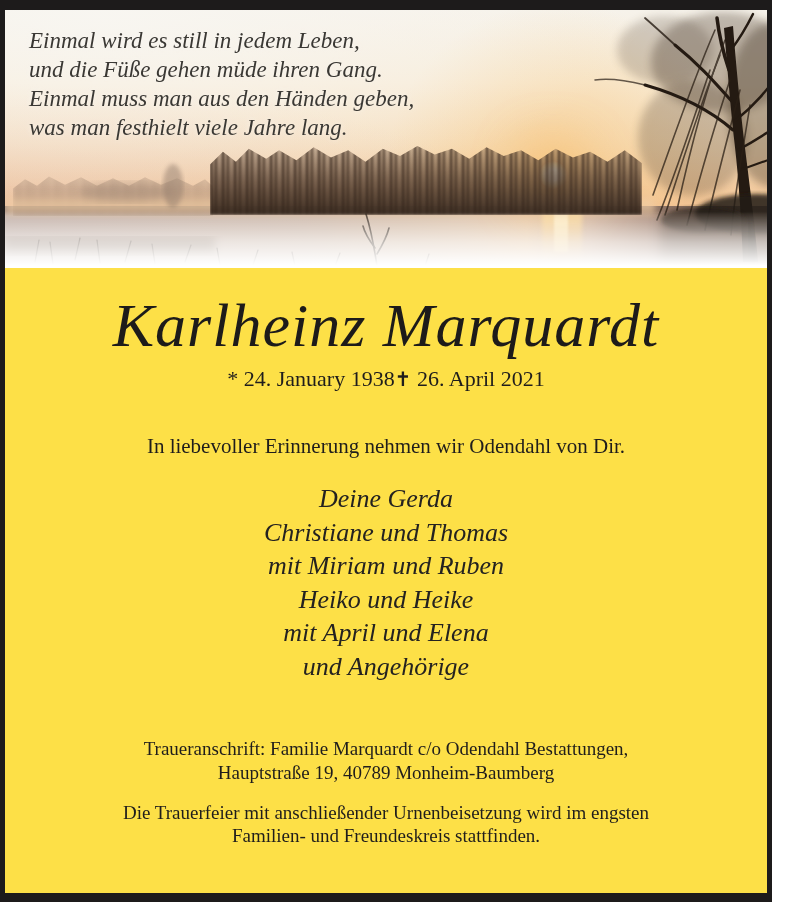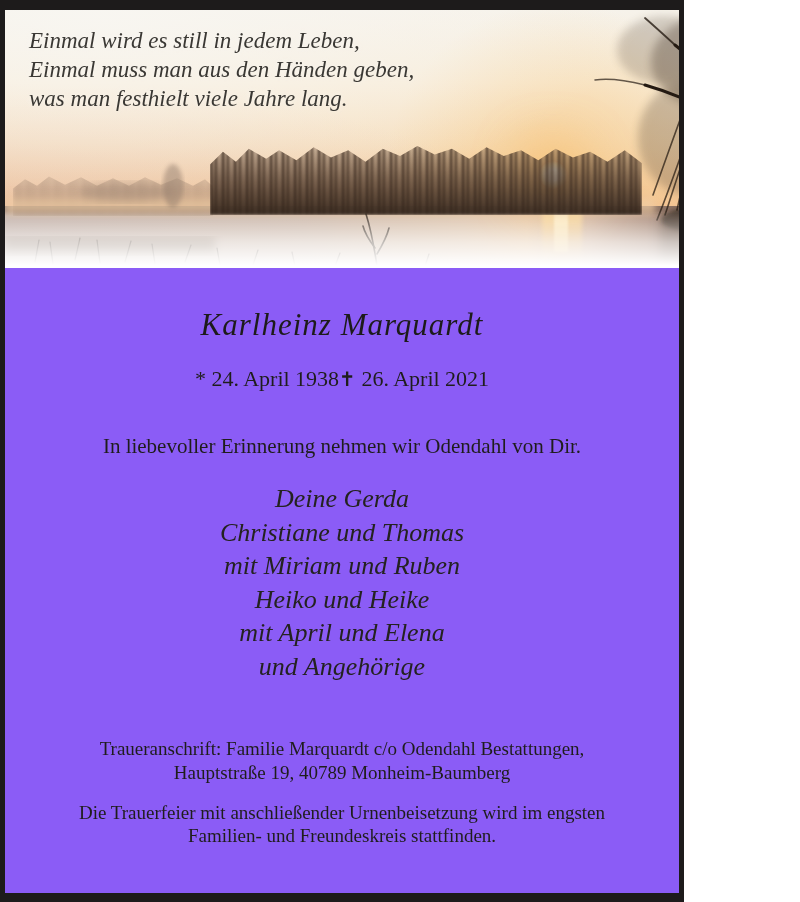--- a/index.html
+++ b/index.html
@@ -1,22 +1,22 @@
 <!DOCTYPE html>
 <html><head>
 <meta charset="utf-8">
 <style>
   html,body{margin:0;padding:0;background:#ffffff;}
   .sheet{
     position:relative;
-    width:684px;height:902px;
+    width:772px;height:902px;
     box-sizing:border-box;
     border:solid #1d1b1b;
     border-width:10px 5px 9px 5px;
-    background:#8b5cf6;
+    background:#fde047;
     font-family:"Liberation Serif","DejaVu Serif",serif;
     color:#1f1d1c;
     overflow:hidden;
   }
   
   .photo{
     position:relative;
     width:790px;height:258px;
     overflow:hidden;
     background:linear-gradient(180deg,#f6f2ea 0%,#f8ecd8 28%,#f6debd 52%,#f3c99c 72%,#eeb88c 86%,#ecb28a 100%);
@@ -78,21 +78,21 @@
   }
   .poem{
     position:absolute;left:24px;top:16px;z-index:9;
     font-style:italic;font-size:23px;line-height:29px;color:#3a3834;
     text-shadow:0 0 6px rgba(250,248,244,.8);
   }
   
   .content{text-align:center;}
   .name{
     margin:30px 0 0 0;
-    font-size:31px;line-height:54px;font-weight:normal;font-style:italic;
+    font-size:62px;line-height:54px;font-weight:normal;font-style:italic;
     letter-spacing:1px;color:#1d1b1a;
   }
   .dates{margin-top:12px;font-size:22px;line-height:30px;}
   .dates .death{}
   .cross{font-family:"DejaVu Sans",sans-serif;font-size:20px;}
   .intro{margin:38px 0 0 0;font-size:21px;line-height:28px;}
   .mourners{margin-top:22px;font-style:italic;font-size:26px;line-height:33.5px;color:#242220;}
   .address{margin:54px 0 0 0;font-size:19px;line-height:24px;text-align:center;}
   .funeral{margin:16px 0 0 0;font-size:19px;line-height:23px;}
 </style>
@@ -183,30 +183,31 @@
         <path d="M372,256 C369,236 366,220 361,204"></path>
         <path d="M372,244 C378,234 382,226 384,218"></path>
         <path d="M370,238 C364,230 360,224 358,216"></path>
       </g>
     </svg>
 
     <div class="photo-fade"></div>
 
     <div class="poem">
       <div>Einmal wird es still in jedem Leben,</div>
+      <div>und die Füße gehen müde ihren Gang.</div>
       <div>Einmal muss man aus den Händen geben,</div>
       <div>was man festhielt viele Jahre lang.</div>
     </div>
   </div>
 
   <div class="content">
     <h1 class="name">Karlheinz Marquardt</h1>
 
     <div class="dates">
-      <span class="birth"><span>*</span> <span>24. April 1938</span></span><span class="death"><span class="cross">✝</span> <span>26. April 2021</span></span>
+      <span class="birth"><span>*</span> <span>24. January 1938</span></span><span class="death"><span class="cross">✝</span> <span>26. April 2021</span></span>
     </div>
 
     <p class="intro">In liebevoller Erinnerung nehmen wir Odendahl von Dir.</p>
 
     <div class="mourners">
       <div>Deine Gerda</div>
       <div>Christiane und Thomas</div>
       <div>mit Miriam und Ruben</div>
       <div>Heiko und Heike</div>
       <div>mit April und Elena</div>

